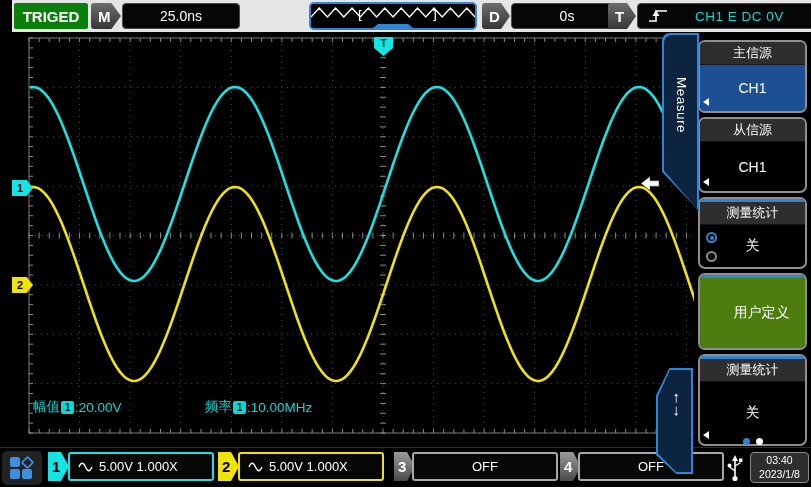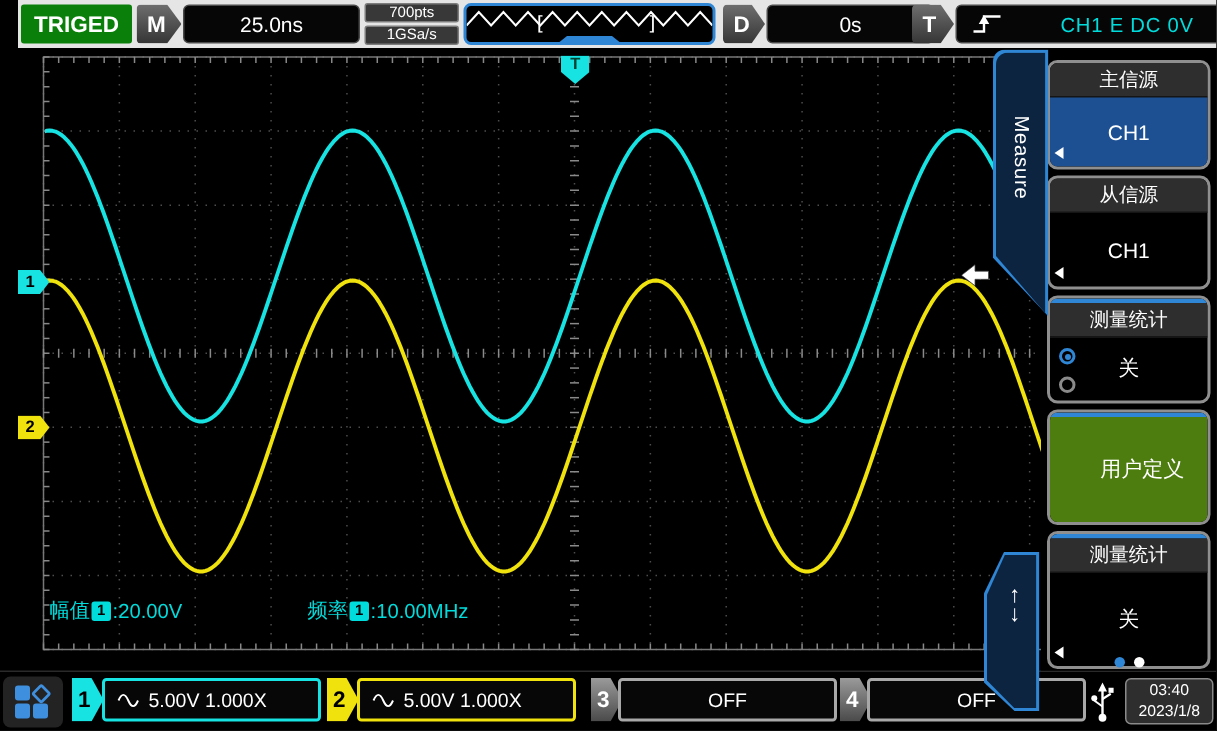--- a/index.html
+++ b/index.html
@@ -20,21 +20,21 @@
   #tb-timebase{left:110px;width:118px;}
   #tb-samples{left:231px;top:2px;width:63px;height:28px;display:flex;flex-direction:column;gap:2px;}
   .sbox{height:13px;font-size:10px;background:#383838;border:1px solid #7d7d7d;border-radius:2px;color:#fff;
         display:flex;align-items:center;justify-content:center;box-sizing:border-box;}
   #tb-thumb{left:297px;top:2px;width:168px;height:28px;border:2px solid #2f86d4;border-radius:5px;
             background:#000;box-sizing:border-box;overflow:hidden;}
   #tb-d{left:470px;width:28px;}
   #tb-delay{left:499px;width:112px;}
   #tb-t{left:596px;width:28px;}
   #tb-trig{left:625px;width:183px;justify-content:flex-start;gap:10px;padding-left:9px;}
-  #tb-trig .src{color:#00dcdc;font-size:13.5px;letter-spacing:.5px;margin-left:26px;}
+  #tb-trig .src{color:#00dcdc;font-size:13.5px;letter-spacing:.5px;margin-left:14px;}
   
   #main{position:absolute;left:0;top:32px;width:811px;height:415px;background:#000;}
   #scope-svg{position:absolute;left:0;top:0;z-index:0;}
   .gmark{position:absolute;width:21px;height:16px;color:#000;font-weight:bold;font-size:11px;z-index:1;
          display:flex;align-items:center;justify-content:center;padding-right:5px;box-sizing:border-box;
          clip-path:polygon(0 0,70% 0,100% 50%,70% 100%,0 100%);}
   #mark1{left:12px;top:148px;background:#17e3e3;}
   #mark2{left:12px;top:245px;background:#f0e20c;}
   #tmark{position:absolute;left:374px;top:5px;width:19px;height:19px;background:#17e3e3;z-index:1;
          clip-path:polygon(0 0,100% 0,100% 58%,50% 100%,0 58%);display:flex;justify-content:center;
@@ -102,24 +102,20 @@
 <body>
 
 <div id="scope">
 
   <div id="topbar">
     <div id="tb-triged" class="tb-abs">TRIGED</div>
     <div id="tb-m" class="badge">
         <span>M</span>
       </div>
     <div id="tb-timebase" class="vbox">25.0ns</div>
-    <div id="tb-samples" class="tb-abs">
-      <div class="sbox">700pts</div>
-      <div class="sbox">1GSa/s</div>
-    </div>
     <div id="tb-thumb" class="tb-abs">
       <svg id="thumb-svg" width="164" height="24">
           <path d="M0.0,13L8.2,4L16.4,13L24.6,4L32.8,13L41.0,4L49.2,13L57.4,4L65.6,13L73.8,4L82.0,13L90.2,4L98.4,13L106.6,4L114.8,13L123.0,4L131.2,13L139.4,4L147.6,13L155.8,4L164.0,13" stroke="#fff" stroke-width="1.4" fill="none"></path>
           <path d="M62,24 L67,20 L97,20 L102,24 Z" fill="#2f86d4"></path>
           <text x="45" y="16" fill="#fff" font-size="13" font-family="&quot;DejaVu Sans Mono&quot;,monospace">[</text>
           <text x="120" y="16" fill="#fff" font-size="13" font-family="&quot;DejaVu Sans Mono&quot;,monospace">]</text>
         </svg>
     </div>
     <div id="tb-d" class="badge">
         <span>D</span>

